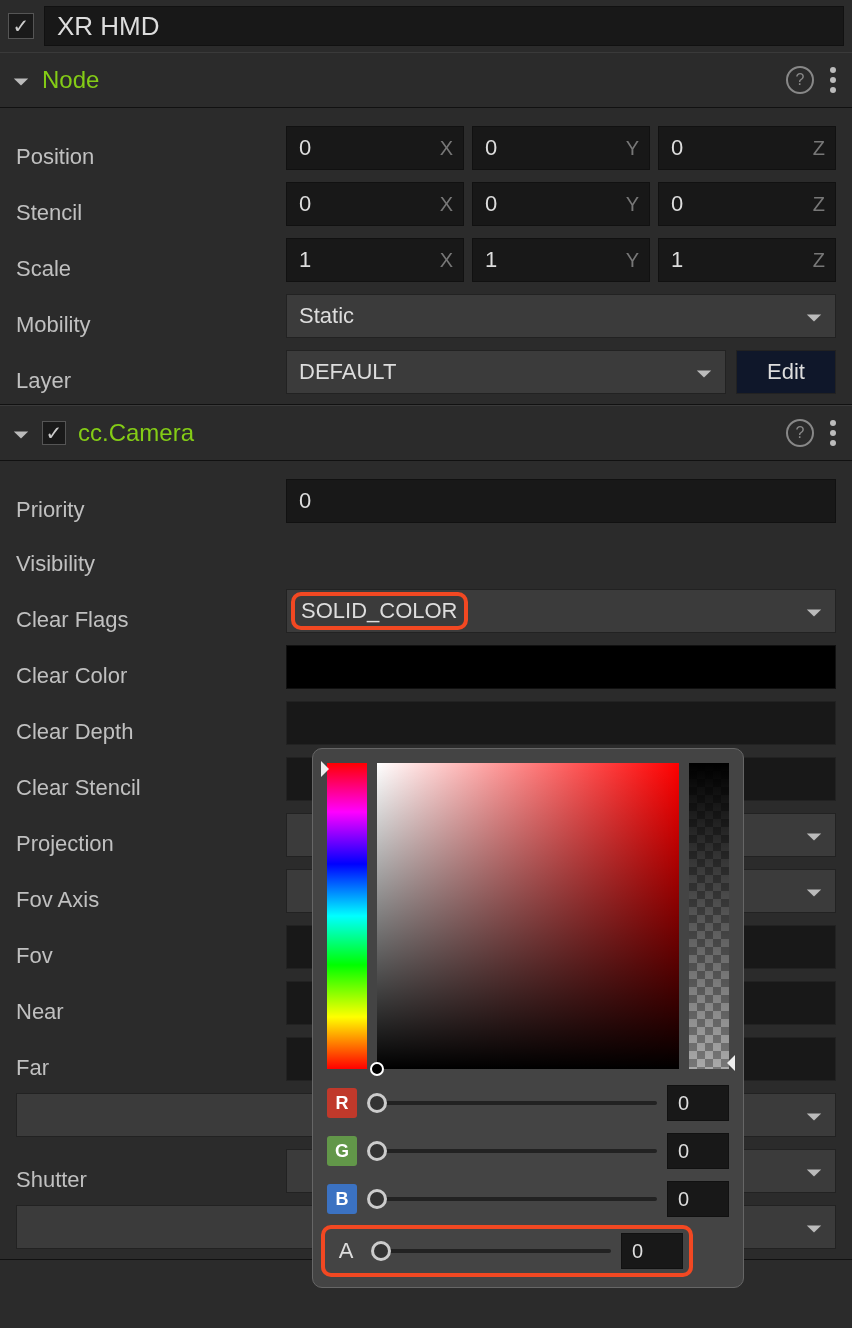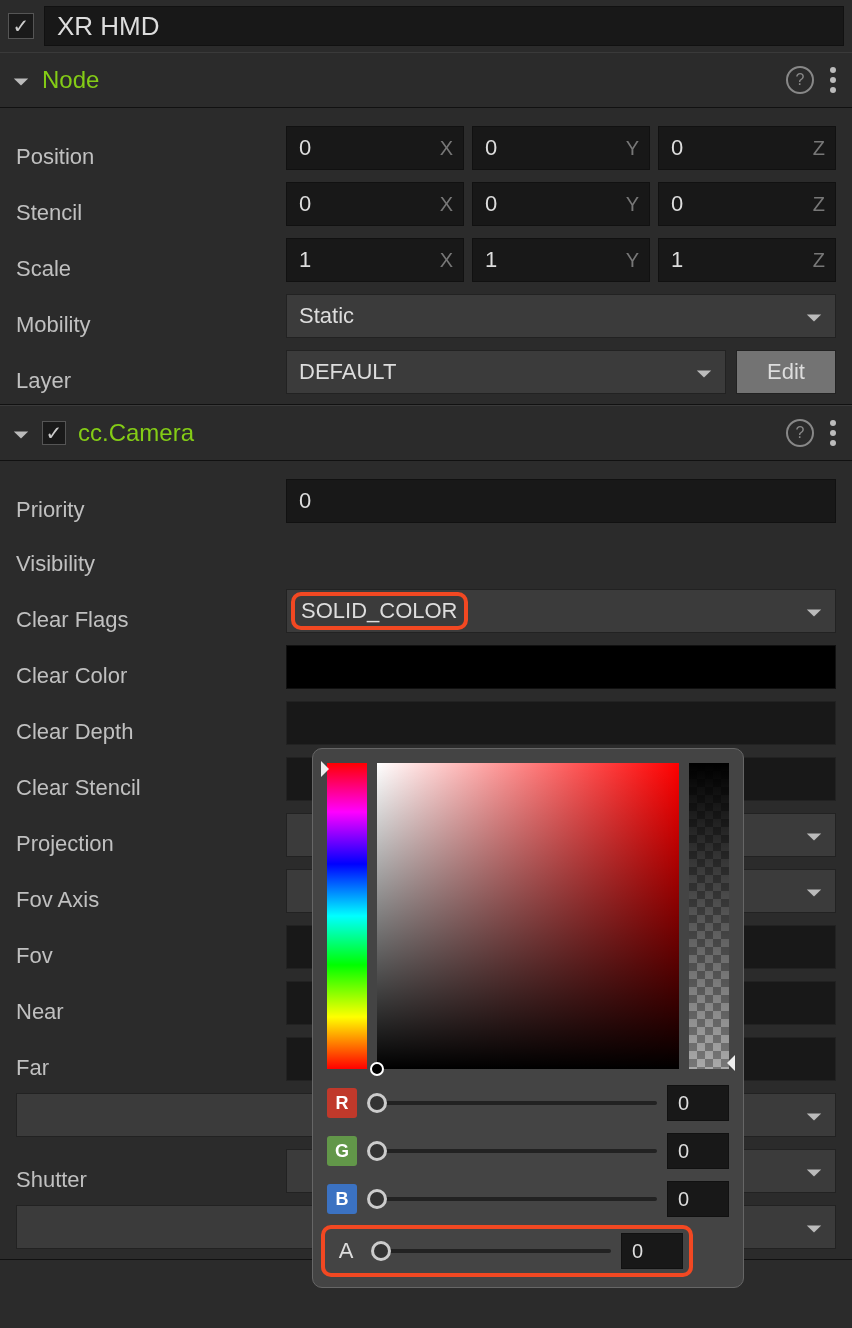--- a/index.html
+++ b/index.html
@@ -16,21 +16,21 @@
   .kebab span { width: 6px; height: 6px; background: #bbb; border-radius: 50%; }
   .section-body { padding: 12px 0 4px 0; border-bottom: 1px solid #111; }
   .prop-row { display: flex; align-items: flex-end; padding: 6px 16px; gap: 10px; min-height: 54px; }
   .prop-label { width: 260px; color: #c0c0c0; font-size: 22px; }
   .vec3-group { display: flex; flex: 1; gap: 8px; }
   .num-box { flex: 1; position: relative; background: #181818; border: 1px solid #111; height: 44px; display: flex; align-items: center; }
   .num-box input { background: transparent; border: none; color: #ddd; font-size: 22px; width: 100%; padding: 0 12px; outline: none; }
   .num-box .axis { position: absolute; right: 10px; color: #777; font-size: 20px; pointer-events: none; }
   .select-box { flex: 1; background: #3b3b3b; border: 1px solid #222; height: 44px; display: flex; align-items: center; padding: 0 12px; color: #ddd; cursor: pointer; position: relative; }
   .select-box .sel-chev { margin-left: auto; }
-  .edit-btn { width: 100px; height: 44px; background: #737373; border: 1px solid #222; color: #ddd; font-size: 22px; cursor: pointer; }
+  .edit-btn { width: 100px; height: 44px; background: #0f172a; border: 1px solid #222; color: #ddd; font-size: 22px; cursor: pointer; }
   .full-input { flex: 1; background: #181818; border: 1px solid #111; height: 44px; color: #ddd; padding: 0 12px; font-size: 22px; }
   .color-swatch { flex: 1; height: 44px; background: #000; border: 1px solid #111; cursor: pointer; }
   .highlight-red { border: 4px solid #f24822; border-radius: 10px; padding: 2px 6px; }
   .color-picker { position: absolute; left: 312px; top: 748px; width: 432px; background: #444; border: 1px solid #666; border-radius: 10px; padding: 14px; }
   .picker-top { display: flex; gap: 10px; height: 306px; }
   .hue-strip { width: 40px; height: 100%; background: linear-gradient(to bottom, #f00, #f0f 16%, #00f 33%, #0ff 50%, #0f0 66%, #ff0 83%, #f00); position: relative; cursor: pointer; }
   .hue-strip::before { content: ""; position: absolute; top: -2px; left: -6px; border: 8px solid transparent; border-left-color: #eee; }
   .sv-box { flex: 1; background: linear-gradient(to bottom, rgba(0,0,0,0), #000), linear-gradient(to right, #fff, #f00); position: relative; cursor: pointer; }
   .sv-dot { position: absolute; width: 14px; height: 14px; border: 2px solid #fff; border-radius: 50%; left: -7px; bottom: -7px; background: #000; }
   .alpha-strip { width: 40px; height: 100%; position: relative;

